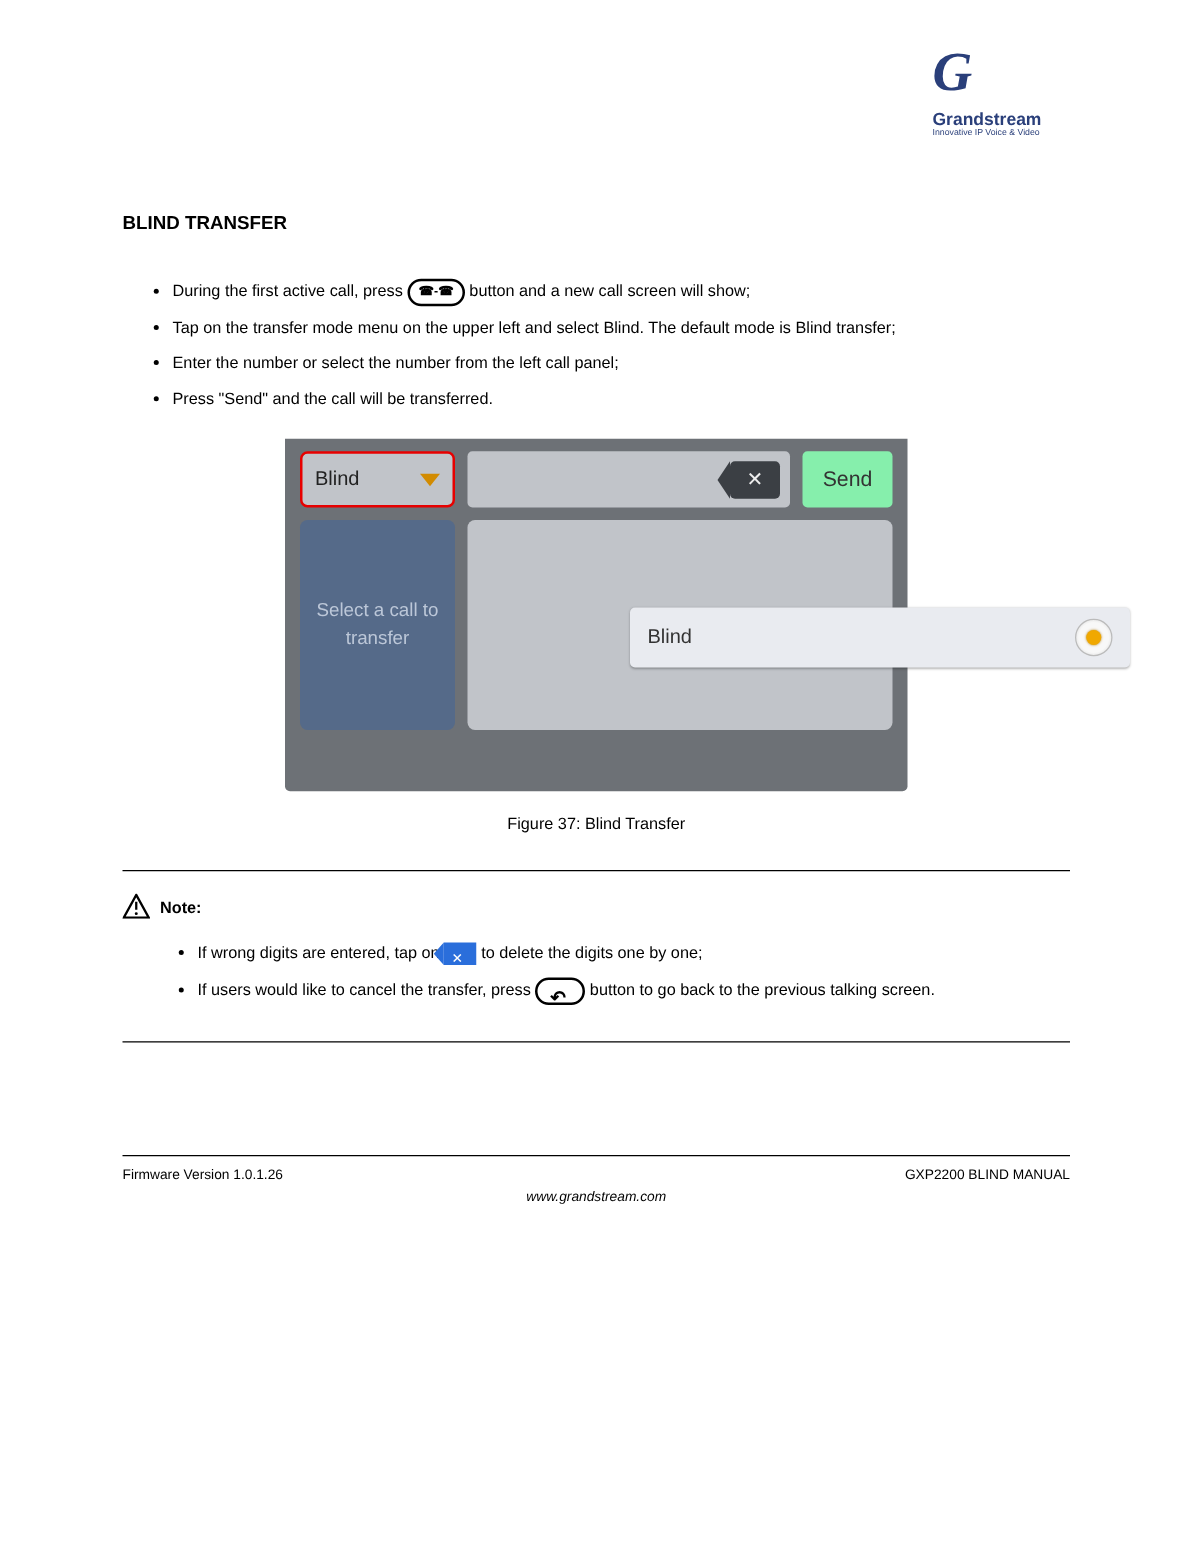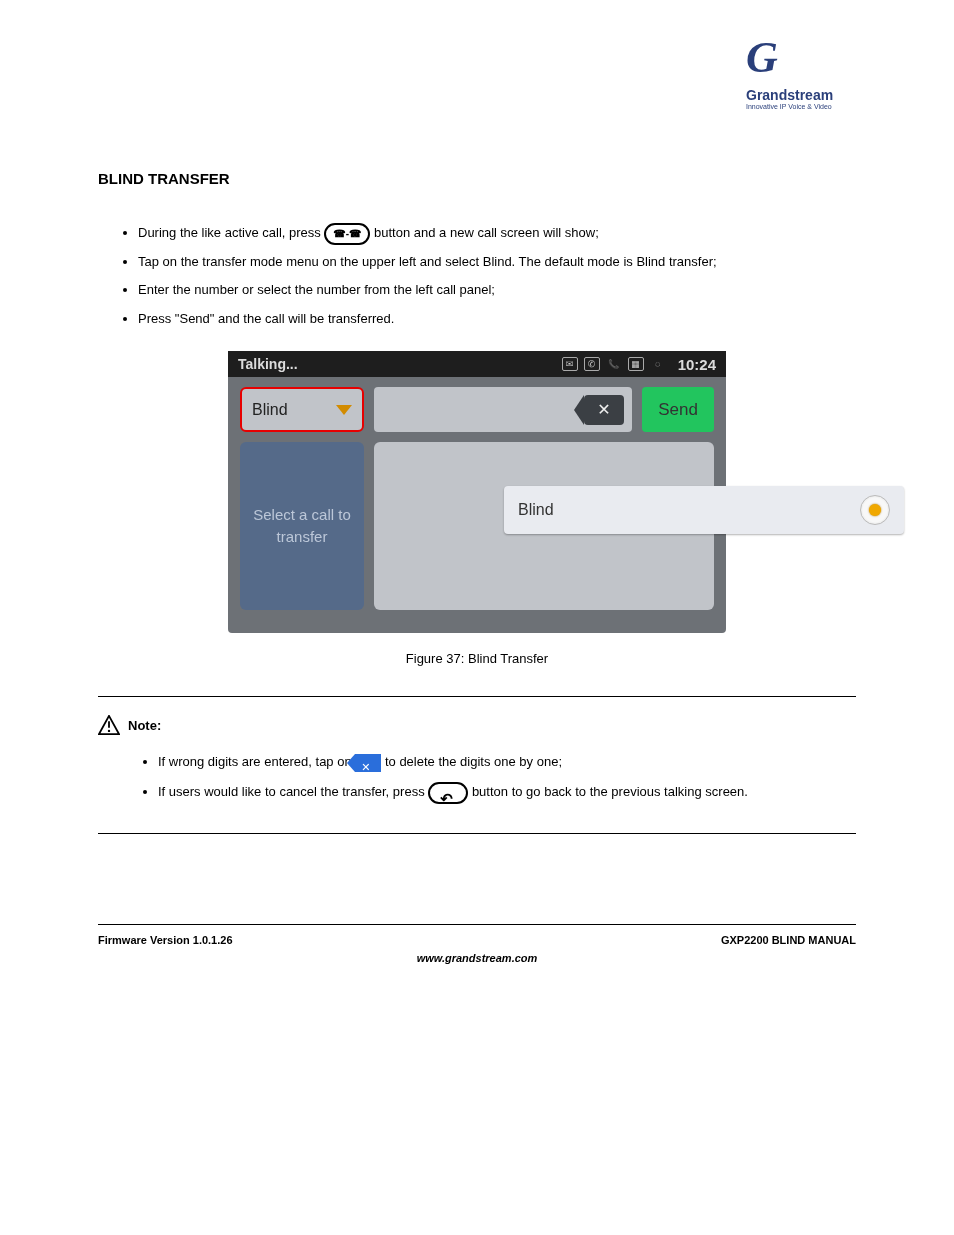--- a/index.html
+++ b/index.html
@@ -22,21 +22,21 @@
   .status-icons { display: flex; align-items: center; gap: 6px; }
   .sicon { width:16px; height:14px; border:1px solid #aaa; border-radius:2px; font-size:9px; color:#ccc; display:flex; align-items:center; justify-content:center; }
   .sicon.rot { border:none; }
   .status-time { font-weight: bold; margin-left: 6px; font-size:15px;}
   .toprow { display:flex; gap:10px; padding:10px 12px 0 12px; height:55px; }
   .blind-dd { width:124px; background:#c1c4c9; border:2px solid #e70000; border-radius:6px; display:flex; align-items:center; padding:0 10px; font-size:16px; color:#222; justify-content:space-between; }
   .dd-arrow { width:0; height:0; border-left:8px solid transparent; border-right:8px solid transparent; border-top:10px solid #d28b00; }
   .num-input { flex:1; background:#c1c4c9; border-radius:4px; display:flex; align-items:center; justify-content:flex-end; padding-right:8px;}
   .back-key { width:40px; height:30px; background:#3b3f44; border-radius:4px; display:flex; align-items:center; justify-content:center; color:#eee; font-size:16px; position:relative;}
   .back-key::before { content:""; position:absolute; left:-10px; width:0;height:0; border-top:15px solid transparent; border-bottom:15px solid transparent; border-right:10px solid #3b3f44;}
-  .send-btn { width:72px; background:#22c55e; border-radius:4px; display:flex; align-items:center; justify-content:center; font-size:17px; color:#333;}
+  .send-btn { width:72px; background:#86efac; border-radius:4px; display:flex; align-items:center; justify-content:center; font-size:17px; color:#333;}
   .lowrow { display:flex; gap:10px; padding:10px 12px 12px 12px; height:190px; }
   .left-panel { width:124px; background:#556a89; border-radius:6px; color:#bcc7d8; display:flex; align-items:center; justify-content:center; text-align:center; font-size:15px; padding:4px; position:relative;}
   .left-panel .lp-text { line-height:1.5; }
   .right-panel { flex:1; background:#c1c4c9; border-radius:6px; }
   .popup { position:absolute; left:276px; top:135px; width:400px; background:#e9ebf0; border-radius:4px; box-shadow:0 1px 2px rgba(0,0,0,0.3); z-index:10; }
   .popup-row { height:48px; display:flex; align-items:center; justify-content:space-between; padding:0 14px; font-size:16px; color:#333;}
   .popup-row + .popup-row { border-top:1px solid #ccc; }
   .radio-outer { width:30px; height:30px; border-radius:50%; background:radial-gradient(circle,#f8f8f8 60%,#ccc 100%); border:1px solid #bbb; display:flex; align-items:center; justify-content:center; }
   .radio-inner { width:12px; height:12px; border-radius:50%; }
   .radio-on { background:#f0a800; box-shadow:0 0 2px #b07800;}
@@ -47,21 +47,21 @@
   .warn-tri { width:22px; height:20px; }
   .note-label { font-size:13px; font-weight:bold; }
   ul.note-list { list-style:disc; padding-left:60px; }
   ul.note-list li { font-size:13px; line-height:2.3; }
   .backspace-key { display:inline-block; width:26px; height:18px; background:#2a6edb; position:relative; vertical-align:middle;}
   .backspace-key::before { content:""; position:absolute; left:-8px; top:0; width:0; height:0; border-top:9px solid transparent; border-bottom:9px solid transparent; border-right:8px solid #2a6edb;}
   .backspace-key::after { content:"✕"; color:#fff; font-size:11px; position:absolute; left:6px; top:1px;}
   .back-button { display:inline-block; width:40px; height:22px; border:2px solid #000; border-radius:12px; background:#fff; vertical-align:middle; position:relative;}
   .back-button::after { content:"↶"; position:absolute; left:10px; top:-2px; font-size:15px; font-weight:bold;}
   .footer-rule { border-top:1.5px solid #000; margin:0 0 8px 0;}
-  .footer { font-size:11px; line-height:1.4; padding:0 0 20px 0;font-weight:bold;}
+  .footer { font-size:11px; line-height:1.4; padding:0 0 20px 0;}
   .footer-row { display:flex; justify-content:space-between;}
   .footer-left { text-align:left; }
   .footer-right { text-align:right; }
   .footer-center { text-align:center; font-style:italic; font-size:11px; margin-top:2px;}
 </style>
 </head>
 <body>
 
 <div class="page">
 
@@ -70,43 +70,32 @@
       <div class="logo-g">G</div>
       <div class="logo-text">Grandstream</div>
       <div class="logo-sub">Innovative IP Voice &amp; Video</div>
     </div>
   </div>
 
   <div class="section-title">BLIND TRANSFER</div>
 
   <ul class="doc-list">
     <li>
-      <span>During the like active call, press </span>
+      <span>During the first active call, press </span>
       <span class="inline-icon transfer-icon">☎-☎</span>
       <span> button and a new call screen will show;</span>
     </li>
     <li>Tap on the transfer mode menu on the upper left and select Blind. The default mode is Blind transfer;</li>
     <li>Enter the number or select the number from the left call panel;</li>
     <li>Press "Send" and the call will be transferred.</li>
   </ul>
 
   <div class="screenshot-wrap">
     <div class="phone-screen">
 
-      <div class="statusbar">
-        <div class="status-left">Talking...</div>
-        <div class="status-icons">
-          <span class="sicon">✉</span>
-          <span class="sicon">✆</span>
-          <span class="sicon rot">📞</span>
-          <span class="sicon">▦</span>
-          <span class="sicon rot">◌</span>
-          <span class="status-time">10:24</span>
-        </div>
-      </div>
 
       <div class="toprow">
         <div class="blind-dd">
           <span>Blind</span>
           <span class="dd-arrow"></span>
         </div>
         <div class="num-input">
           <div class="back-key">✕</div>
         </div>
         <div class="send-btn">Send</div>

